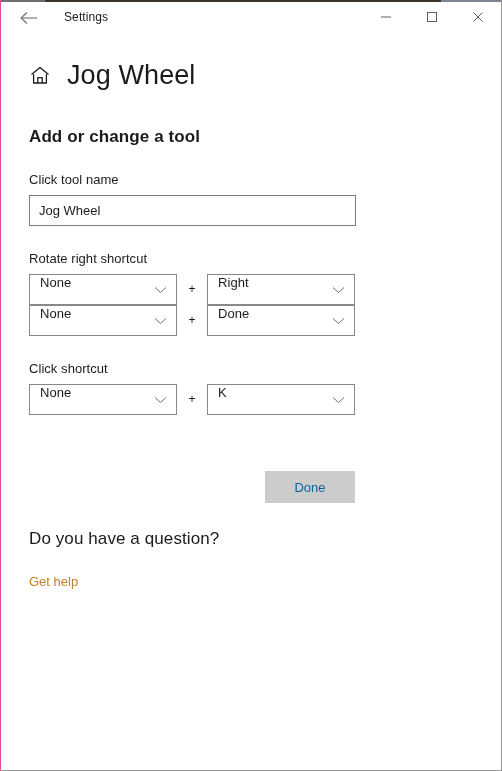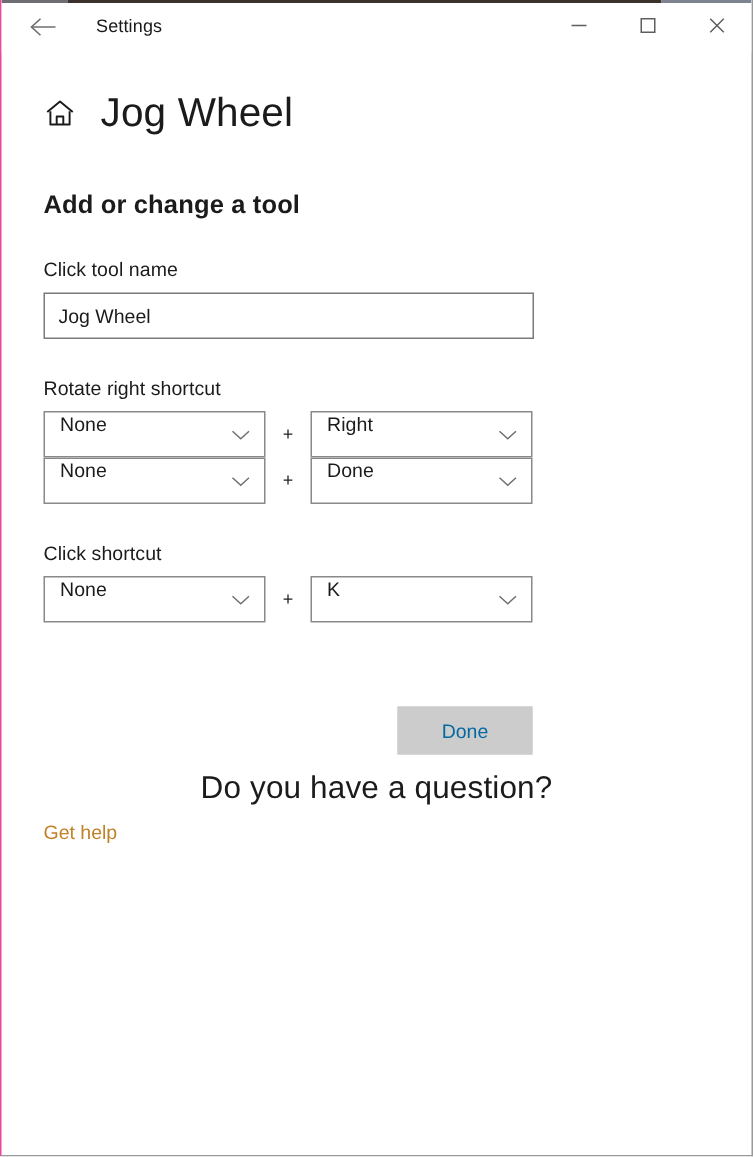--- a/index.html
+++ b/index.html
@@ -212,30 +212,29 @@
     border: 1px solid #cccccc;
     font-family: "Liberation Sans", sans-serif;
     font-size: 13px;
     color: #0369a1;
     cursor: default;
     border-radius: 0;
     padding: 0;
   }
 
   .footer-heading {
-    font-size: 21px;
+    font-size: 17px;
     font-weight: 400;
     color: #1b1b1b;
-    margin-top: 11px;
+    margin-top: 26px;
     letter-spacing: 0.1px;
-    text-align: center;
   }
   .help-link {
     display: inline-block;
-    margin-top: 9px;
+    margin-top: 25px;
     font-size: 13px;
     color: #c18126;
     text-decoration: none;
     cursor: default;
   }
 </style>
 </head>
 <body>
 
 <div class="window">

